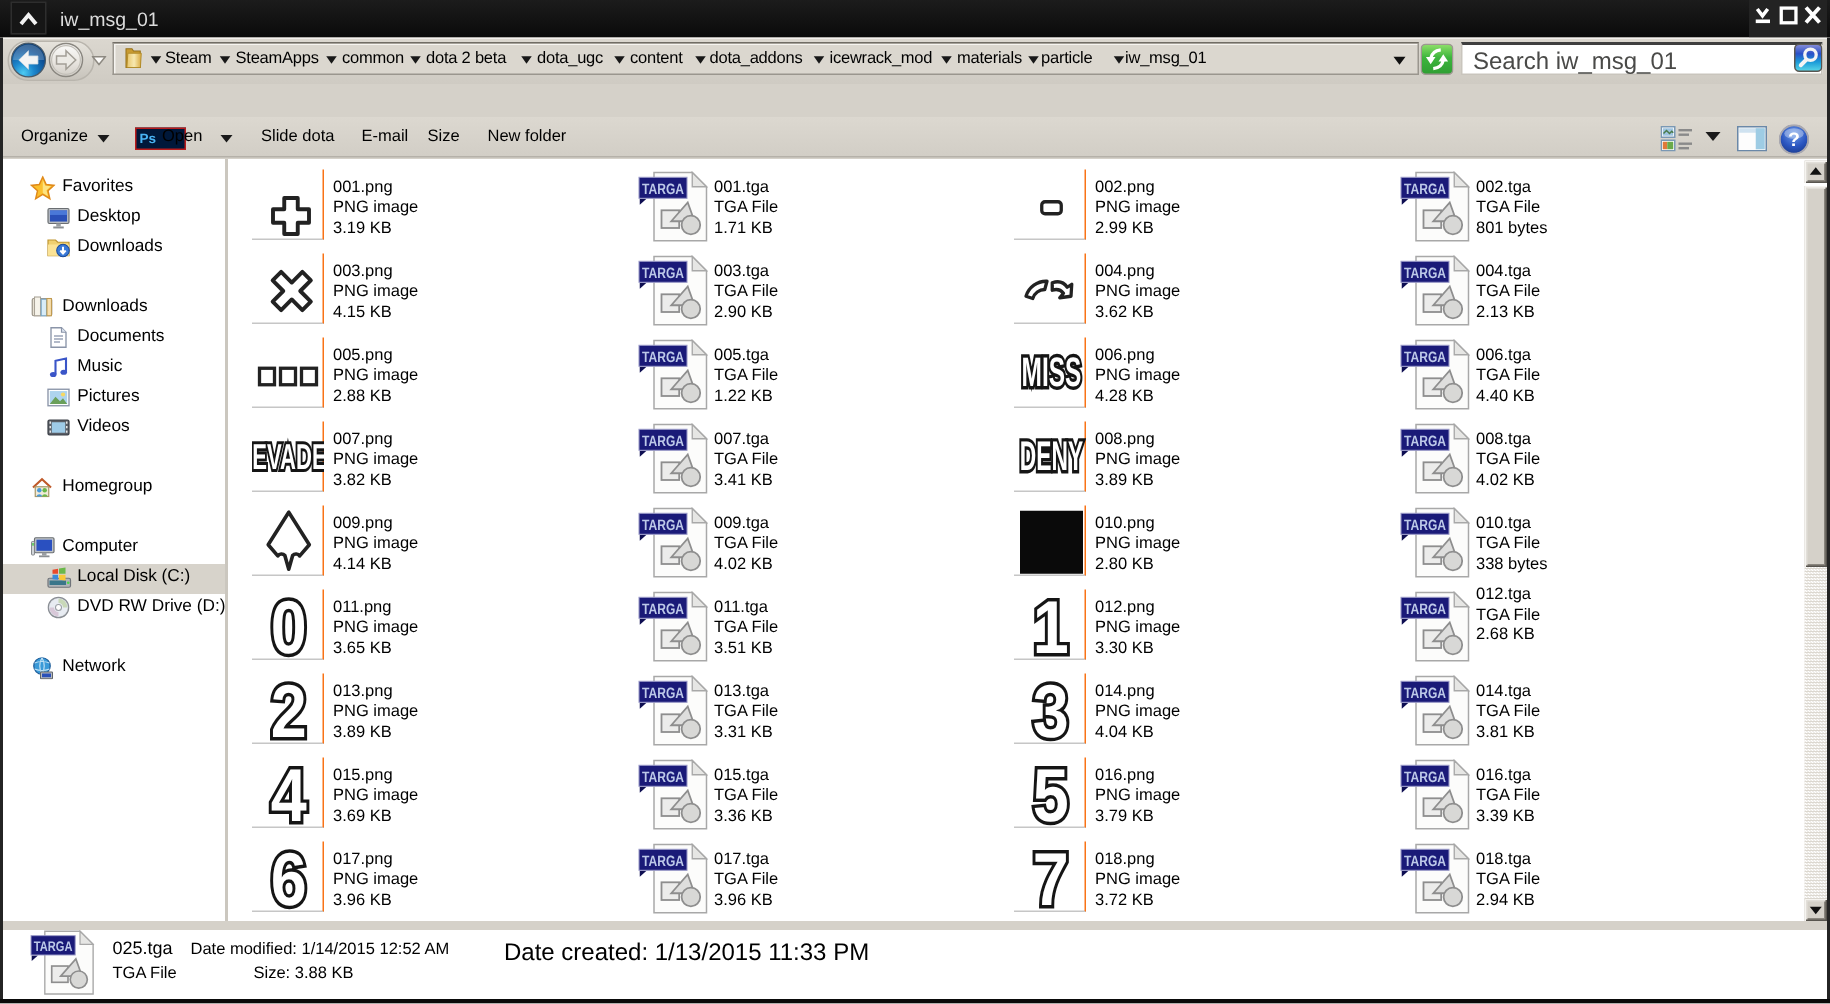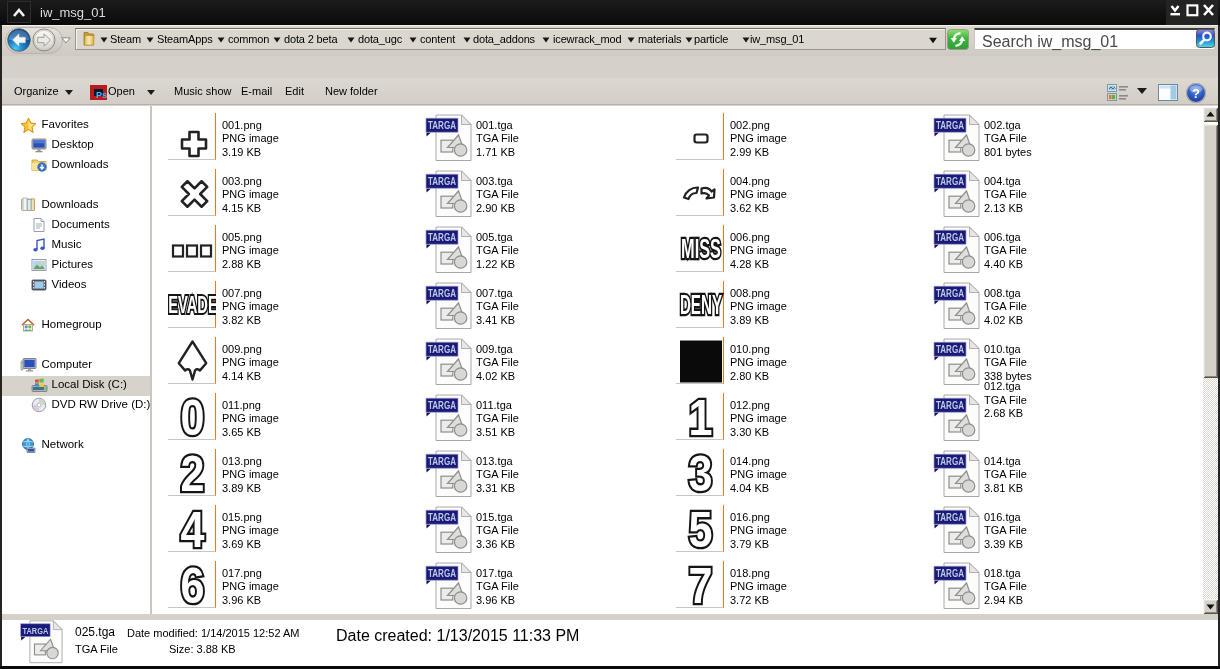--- a/index.html
+++ b/index.html
@@ -213,28 +213,28 @@
  <span style="left:41px">Steam</span>
  <span style="left:75px">View</span>
  <span style="left:113px">Tools</span>
  <span style="left:154px">Help</span>
 </div>
 
 <div id="toolbar"></div>
 <div class="tbtxt abs" style="left:14px;top:85px;font-size:11px">Organize</div>
 <div class="tarrow" style="left:65px;top:90px"></div>
 
-<div class="abs" style="left:90px;top:85px;width:17px;height:15px;background:#00183a;border:4px solid #b91c1c">
+<div class="abs" style="left:90px;top:85px;width:34px;height:15px;background:#00183a;border:1px solid #b91c1c">
   <div style="position:absolute;left:2px;top:1px;font-size:9px;font-weight:bold;color:#4ab4f4;font-family:'Liberation Sans',sans-serif">Ps</div>
 </div>
 <div class="tbtxt abs" style="left:108px;top:85px;font-size:11px">Open</div>
 <div class="tarrow" style="left:147px;top:90px"></div>
-<div class="tbtxt abs" style="left:174px;top:85px;font-size:11px">Music show</div>
+<div class="tbtxt abs" style="left:174px;top:85px;font-size:11px">Slide dota</div>
 <div class="tbtxt abs" style="left:241px;top:85px;font-size:11px">E-mail</div>
-<div class="tbtxt abs" style="left:285px;top:85px;font-size:11px">Edit</div>
+<div class="tbtxt abs" style="left:285px;top:85px;font-size:11px">Size</div>
 <div class="tbtxt abs" style="left:325px;top:85px;font-size:11px">New folder</div>
 
 <svg class="abs" style="left:1107px;top:84px" width="22" height="17" viewBox="0 0 22 17">
   <rect x="0.5" y="0.5" width="9" height="7" fill="#fff" stroke="#7a98b4"></rect>
   <rect x="1.5" y="1.5" width="7" height="5" fill="#9ec4e0"></rect>
   <path d="M2 5 l2 -2 l2 2 l1.5 -1.5 l1 1" stroke="#4a7a4a" fill="none" stroke-width="1"></path>
   <rect x="0.5" y="9.5" width="9" height="7" fill="#fff" stroke="#7a98b4"></rect>
   <rect x="1.5" y="10.5" width="3" height="5" fill="#e07a3a"></rect>
   <rect x="4.5" y="10.5" width="4" height="5" fill="#6aaa4a"></rect>
   <rect x="12" y="2" width="9" height="1.6" fill="#8a8a8a"></rect>
@@ -553,21 +553,21 @@
 <div class="abs" style="left:930px;top:393px;width:50px;height:50px"><svg width="50" height="50" viewBox="0 0 50 50">
 <path d="M14 2 L39.5 2 L49 11.5 L49 47.5 L14 47.5 Z" fill="#fcfcfb" stroke="#a8a8a8" stroke-width="1"></path>
 <path d="M39.5 2 L39.5 11.5 L49 11.5 Z" fill="#e6e6e4" stroke="#a8a8a8" stroke-width="0.9"></path>
 <rect x="19" y="27.2" width="11.8" height="11.8" fill="#ececeb" stroke="#8e8e8e" stroke-width="1.2"></rect>
 <path d="M25.5 34.5 L36.5 22 L41 34.5 Z" fill="#dededd" stroke="#8e8e8e" stroke-width="1.2"></path>
 <circle cx="38.6" cy="37" r="6.2" fill="#d8d8d6" stroke="#8e8e8e" stroke-width="1.2"></circle>
 <path d="M4.5 19.5 L4.5 23.5 L9 19.5 Z" fill="#0e0e52"></path>
 <rect x="4" y="5.2" width="32" height="14" fill="#1a1a78" stroke="#9a9ac8" stroke-width="0.7"></rect>
 <text x="20" y="16" font-size="10" font-weight="bold" fill="#bdc9e9" text-anchor="middle" font-family="Liberation Sans" textLength="28" lengthAdjust="spacingAndGlyphs">TARGA</text>
 </svg></div>
-<div class="abs tname" style="left:984px;top:380px">012.tga<br>TGA File<br>2.68 KB</div>
+<div class="abs tname" style="left:984px;top:390px">012.tga<br>TGA File<br>2.68 KB</div>
 <div class="abs ibox" style="left:168px;top:449px"><svg width="48" height="47" viewBox="0 0 48 47">
       <text x="24.5" y="42" font-size="50" font-weight="bold" fill="#fff" stroke="#151515" stroke-width="4.6" text-anchor="middle" font-family="Liberation Sans" textLength="24" lengthAdjust="spacingAndGlyphs" style="paint-order:stroke">2</text>
     </svg></div>
 <div class="abs tname" style="left:222px;top:454.5px">013.png<br>PNG image<br>3.89 KB</div>
 <div class="abs" style="left:422px;top:449px;width:50px;height:50px"><svg width="50" height="50" viewBox="0 0 50 50">
 <path d="M14 2 L39.5 2 L49 11.5 L49 47.5 L14 47.5 Z" fill="#fcfcfb" stroke="#a8a8a8" stroke-width="1"></path>
 <path d="M39.5 2 L39.5 11.5 L49 11.5 Z" fill="#e6e6e4" stroke="#a8a8a8" stroke-width="0.9"></path>
 <rect x="19" y="27.2" width="11.8" height="11.8" fill="#ececeb" stroke="#8e8e8e" stroke-width="1.2"></rect>
 <path d="M25.5 34.5 L36.5 22 L41 34.5 Z" fill="#dededd" stroke="#8e8e8e" stroke-width="1.2"></path>
 <circle cx="38.6" cy="37" r="6.2" fill="#d8d8d6" stroke="#8e8e8e" stroke-width="1.2"></circle>

